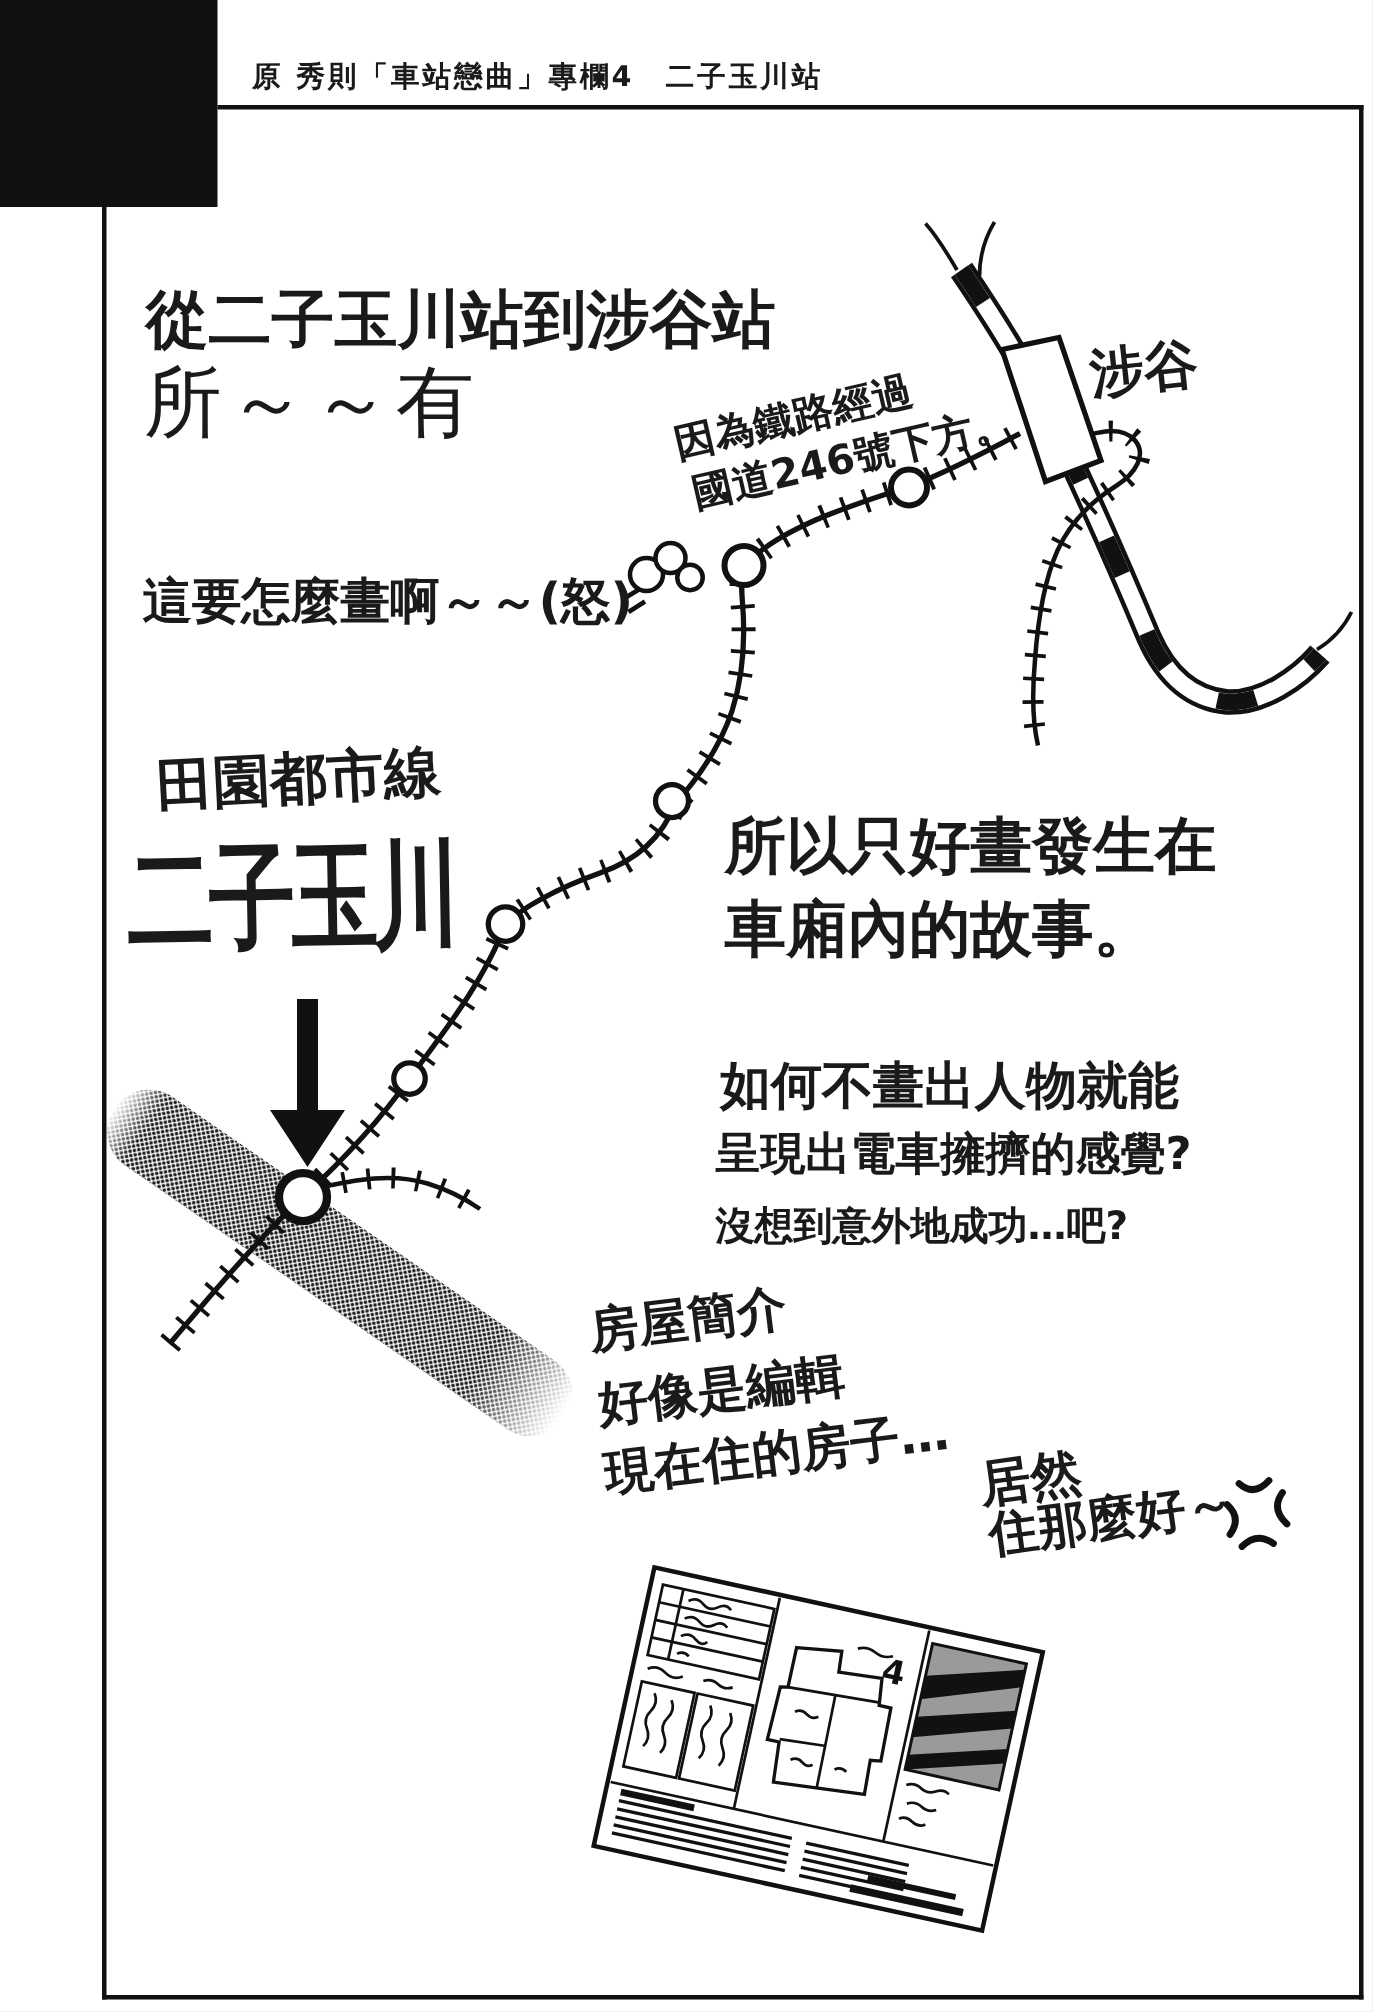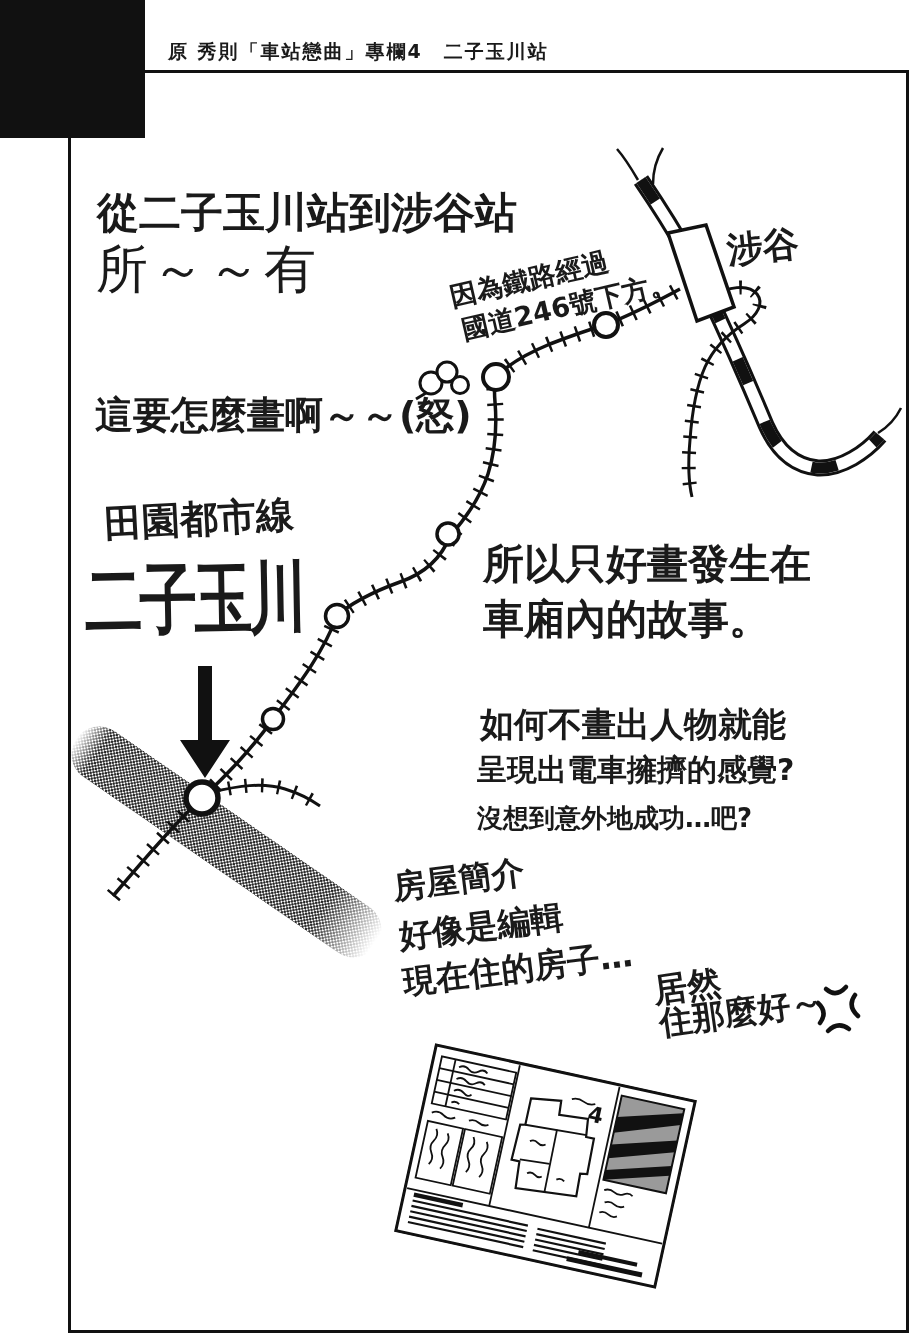--- a/index.html
+++ b/index.html
@@ -146,21 +146,21 @@
   <div class="blk" style="left:0;top:0;width:145px;height:138px;"></div>
   <div class="blk" style="left:145px;top:70px;width:764px;height:3px;"></div>
   <div class="blk" style="left:906px;top:70px;width:3px;height:1263px;"></div>
   <div class="blk" style="left:68px;top:1330px;width:841px;height:3px;"></div>
   <div class="blk" style="left:68px;top:137px;width:3px;height:1196px;"></div>
 
   <div class="t" style="left:168px;top:42px;font-size:19px;letter-spacing:2px;">原 秀則「車站戀曲」專欄4　二子玉川站</div>
 
   <div class="t" style="left:97px;top:192px;font-size:42px;">從二子玉川站到涉谷站</div>
   <div class="t" style="left:96px;top:243px;font-size:52px;font-weight:400;letter-spacing:4px;">所～～有</div>
-  <div class="t" style="left:95px;top:396px;font-size:38px;">這要怎麼畫啊～～(怒)</div>
+  <div class="t" style="left:95px;top:384px;font-size:33px;">這要怎麼畫啊～～(怒)</div>
 
   <div class="t" style="left:447px;top:284px;font-size:27px;transform:rotate(-13deg);">因為鐵路經過</div>
   <div class="t" style="left:459px;top:317px;font-size:27px;transform:rotate(-13deg);">國道246號下方。</div>
 
   <div class="t" style="left:725px;top:233px;font-size:36px;transform:rotate(-6deg);">涉谷</div>
   <div class="t" style="left:103px;top:505px;font-size:38px;font-weight:800;transform:rotate(-3deg);">田園都市線</div>
   <div class="t" style="left:84px;top:562px;font-size:78px;font-weight:900;letter-spacing:-4px;transform:rotate(-1deg) scaleX(0.74);">二子玉川</div>
 
   <div class="t" style="left:483px;top:544px;font-size:41px;font-family:Liberation Serif, serif;">所以只好畫發生在</div>
   <div class="t" style="left:483px;top:599px;font-size:41px;">車廂內的故事。</div>

